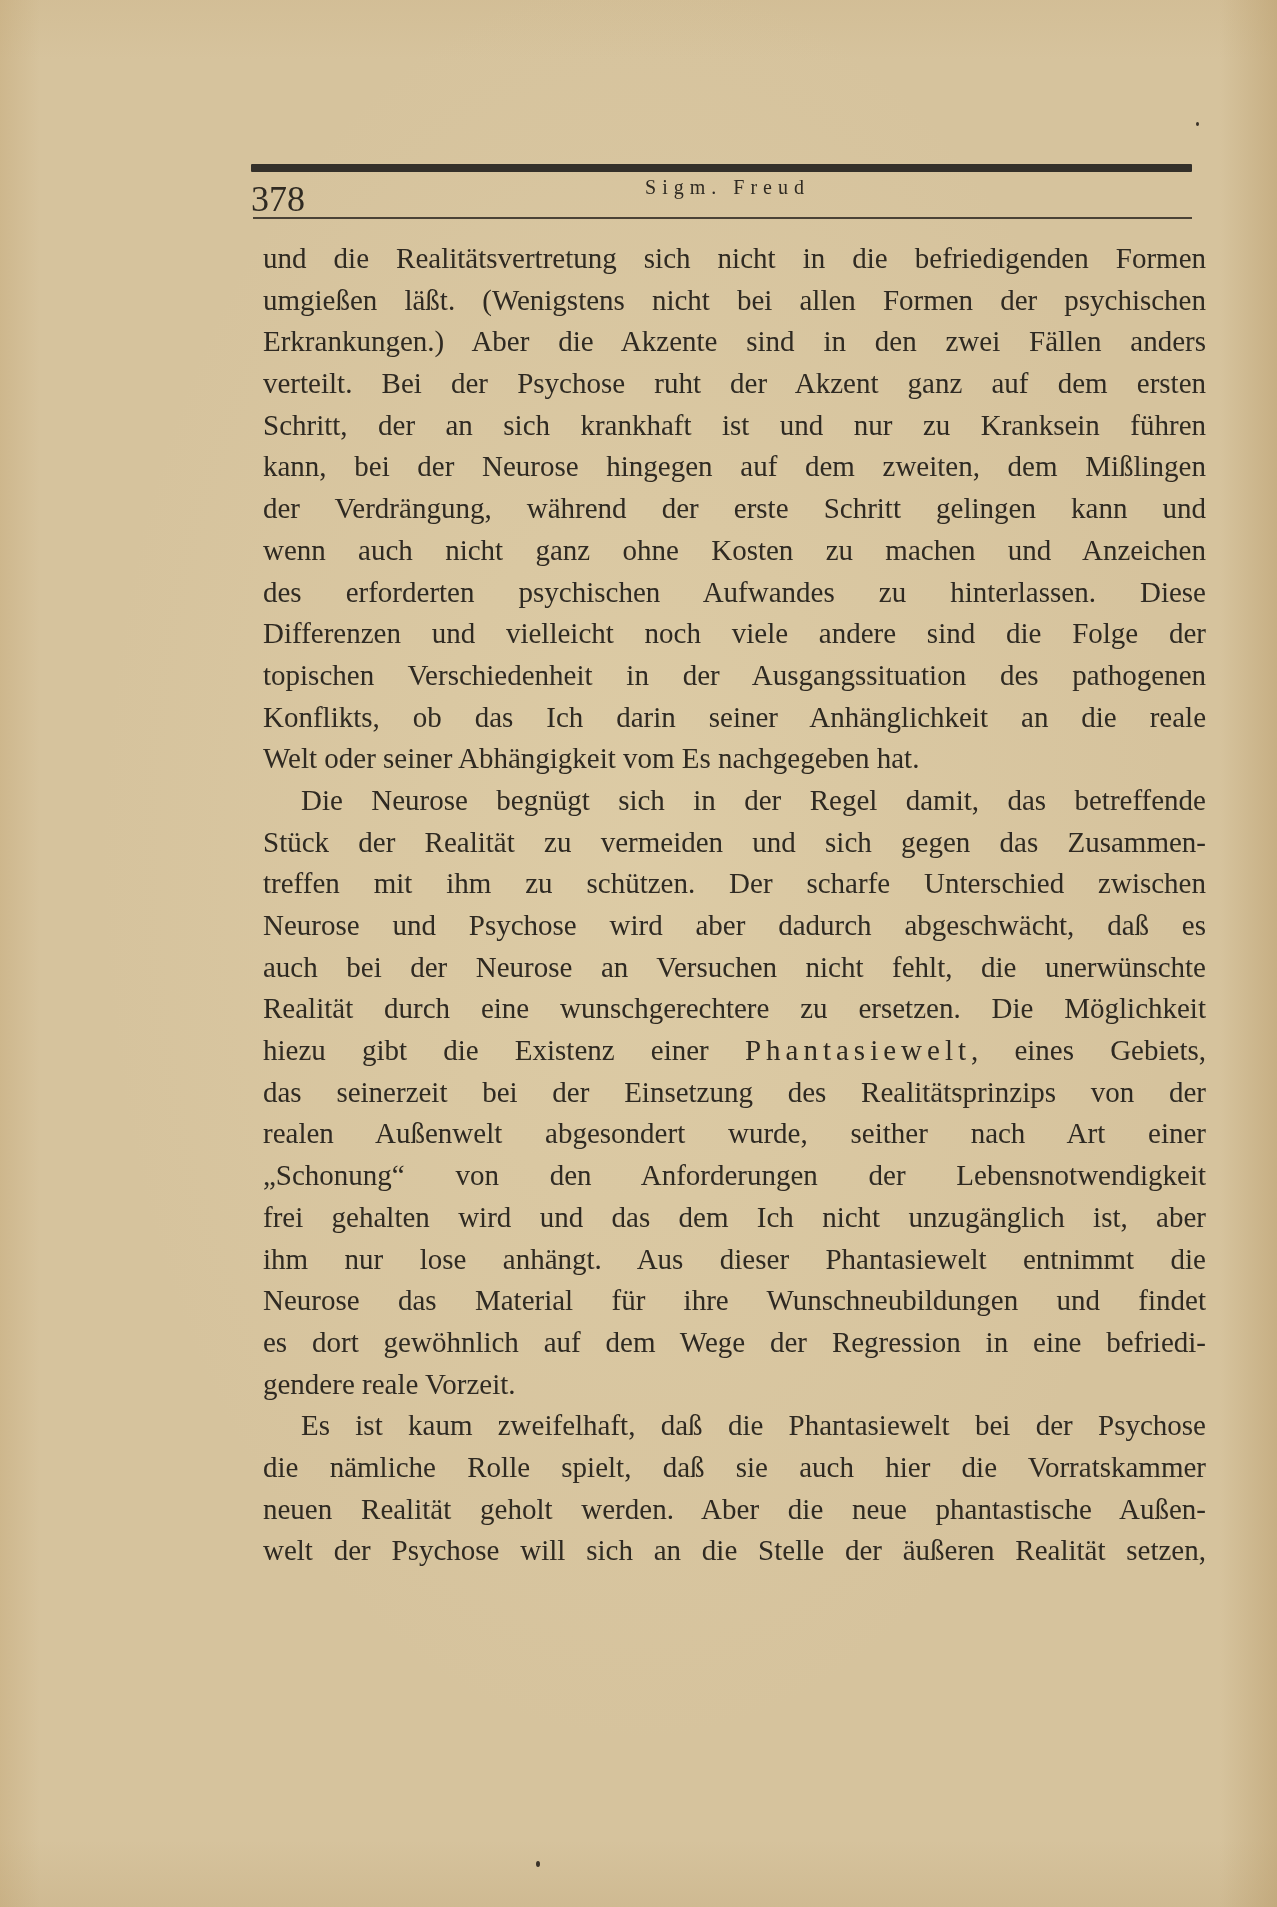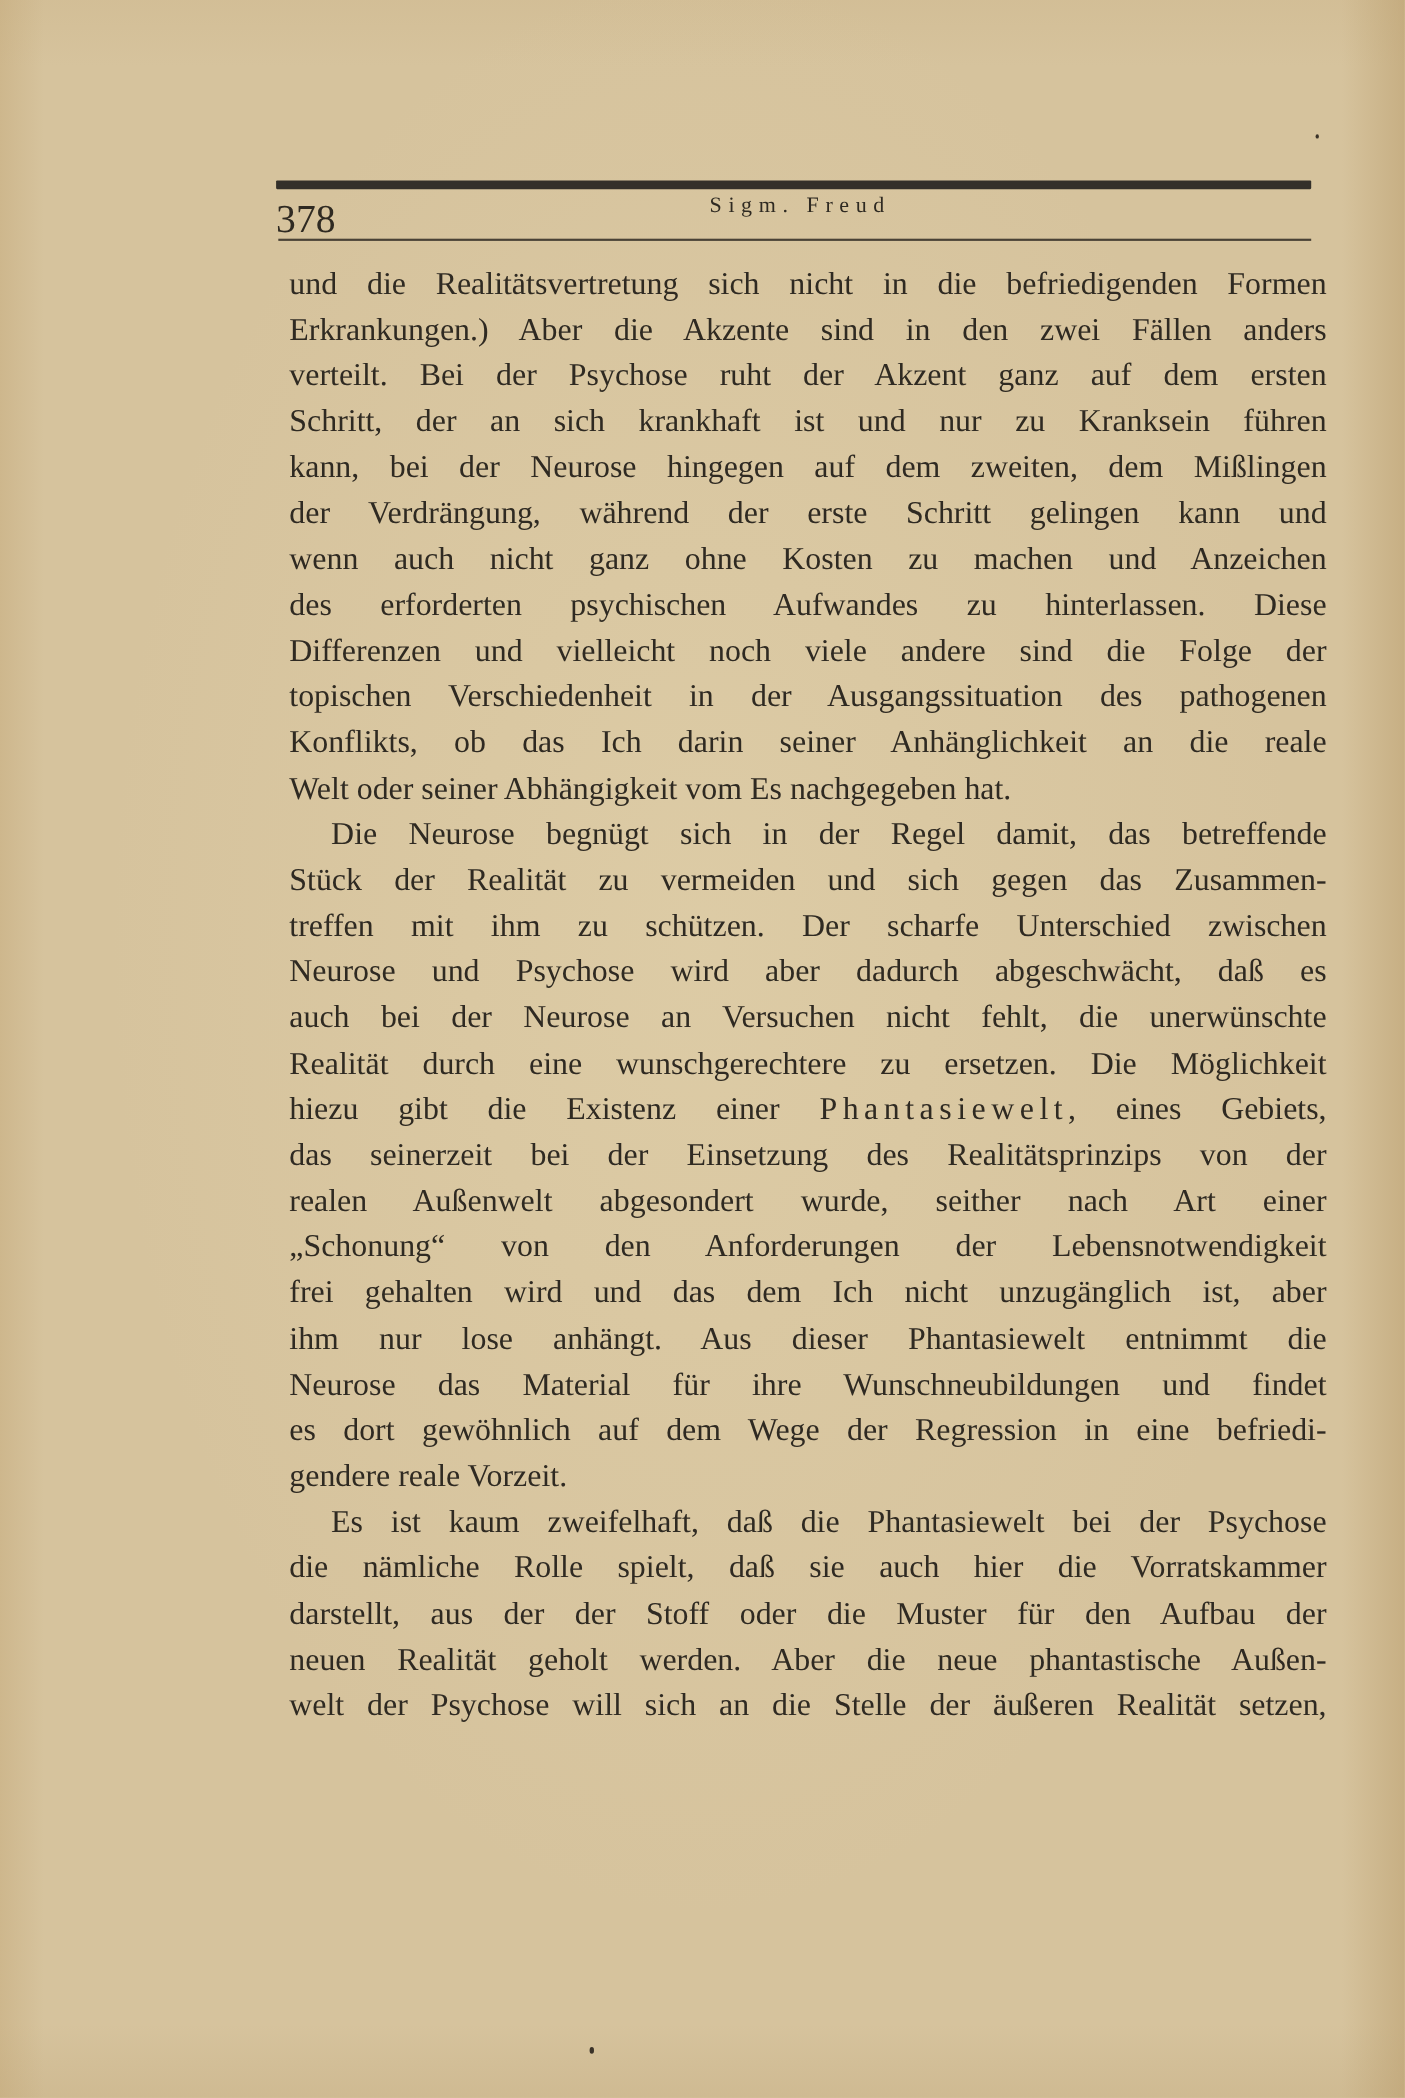--- a/index.html
+++ b/index.html
@@ -61,20 +61,21 @@
   <div class="rule-thick"></div>
   <div class="running-head">
     <span class="page-number">378</span>
     <span class="running-title">Sigm. Freud</span>
   </div>
   <div class="rule-thin"></div>
 
   <div class="body-text" id="body-text">
       <div>
         <div class="line">und die Realitätsvertretung sich nicht in die befriedigenden Formen</div>
+        <div class="line">umgießen läßt. (Wenigstens nicht bei allen Formen der psychischen</div>
         <div class="line">Erkrankungen.) Aber die Akzente sind in den zwei Fällen anders</div>
         <div class="line">verteilt. Bei der Psychose ruht der Akzent ganz auf dem ersten</div>
         <div class="line">Schritt, der an sich krankhaft ist und nur zu Kranksein führen</div>
         <div class="line">kann, bei der Neurose hingegen auf dem zweiten, dem Mißlingen</div>
         <div class="line">der Verdrängung, während der erste Schritt gelingen kann und</div>
         <div class="line">wenn auch nicht ganz ohne Kosten zu machen und Anzeichen</div>
         <div class="line">des erforderten psychischen Aufwandes zu hinterlassen. Diese</div>
         <div class="line">Differenzen und vielleicht noch viele andere sind die Folge der</div>
         <div class="line">topischen Verschiedenheit in der Ausgangssituation des pathogenen</div>
         <div class="line">Konflikts, ob das Ich darin seiner Anhänglichkeit an die reale</div>
@@ -93,21 +94,20 @@
         <div class="line">„Schonung“ von den Anforderungen der Lebensnotwendigkeit</div>
         <div class="line">frei gehalten wird und das dem Ich nicht unzugänglich ist, aber</div>
         <div class="line">ihm nur lose anhängt. Aus dieser Phantasiewelt entnimmt die</div>
         <div class="line">Neurose das Material für ihre Wunschneubildungen und findet</div>
         <div class="line">es dort gewöhnlich auf dem Wege der Regression in eine befriedi-</div>
         <div class="line last">gendere reale Vorzeit.</div>
       </div>
       <div>
         <div class="line indent">Es ist kaum zweifelhaft, daß die Phantasiewelt bei der Psychose</div>
         <div class="line">die nämliche Rolle spielt, daß sie auch hier die Vorratskammer</div>
-        <div class="line">darstellt, aus der der Stoff oder die Muster für den Aufbau der</div>
         <div class="line">neuen Realität geholt werden. Aber die neue phantastische Außen-</div>
         <div class="line">welt der Psychose will sich an die Stelle der äußeren Realität setzen,</div>
       </div>
     </div>
 
   <span class="speck" style="left:1196px; top:122px; width:3px; height:4px;"></span>
   <span class="speck" style="left:536px; top:1861px;"></span>
 </div>
 
 </body></html>

